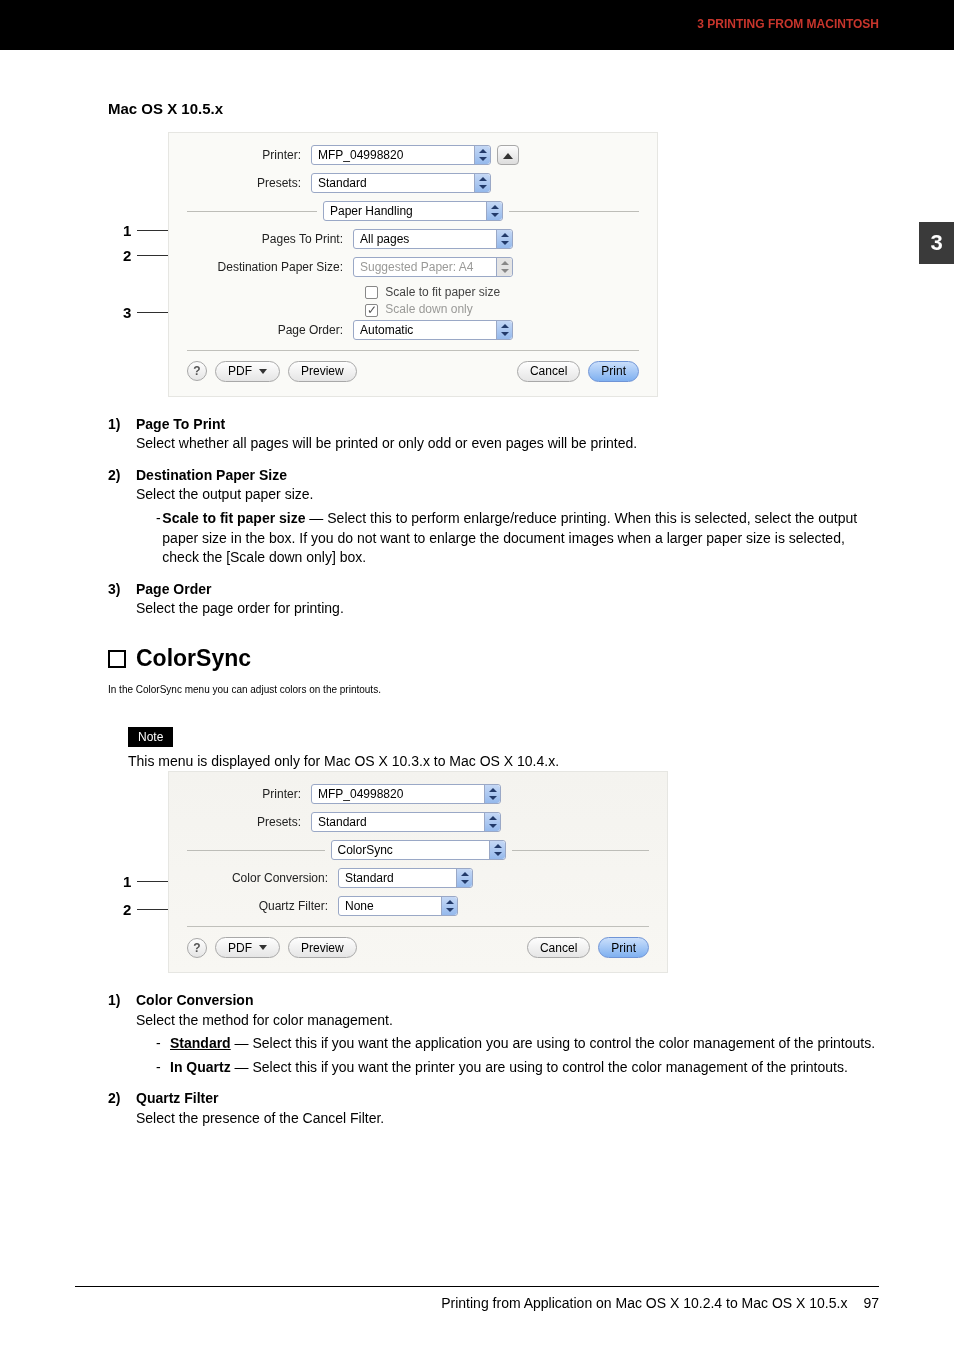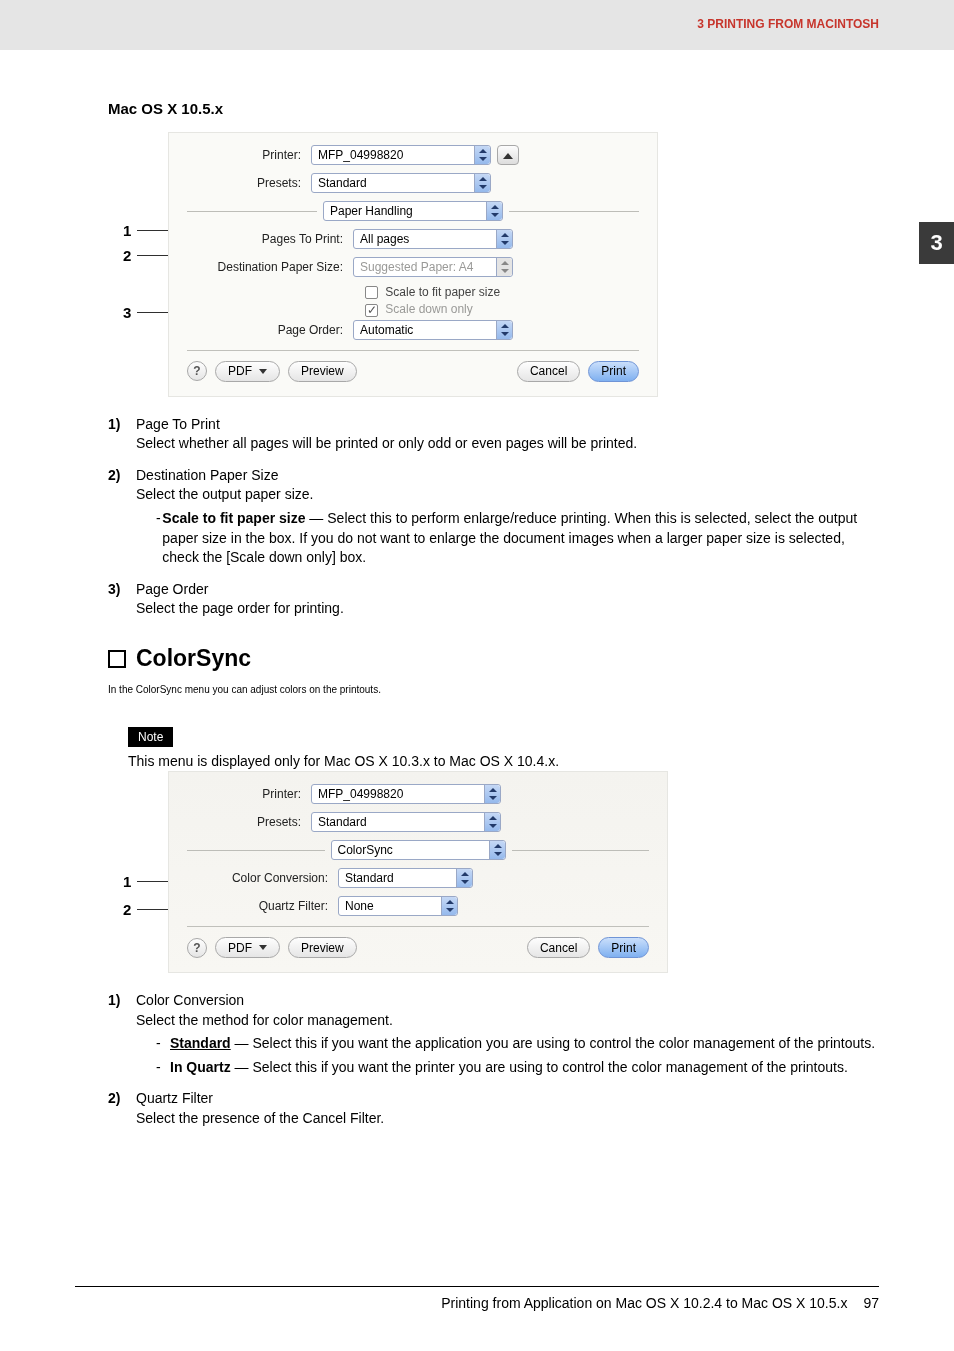--- a/index.html
+++ b/index.html
@@ -6,21 +6,21 @@
   body {
     width: 954px;
     height: 1351px;
     font-family: Arial, Helvetica, sans-serif;
     background: #fff;
     color: #000;
     position: relative;
   }
   .top-bar {
     height: 50px;
-    background: #e5e5e5;
+    background: #000000;
     position: relative;
   }
   .header-text {
     position: absolute;
     right: 75px;
     top: 17px;
     color: #c7352c;
     font-weight: bold;
     font-size: 12px;
   }
@@ -151,21 +151,21 @@
   }
   .leader{
     position:absolute; height:1px; background:#2f2f2f;
   }
 
   
   .desc-list { font-size:14px; line-height:1.4; }
   .desc-item { margin-bottom:12px; display:flex; }
   .desc-num { width:28px; font-weight:bold; }
   .desc-body { flex:1; }
-  .desc-title { font-weight:normal; }
+  .desc-title { font-weight:bold; }
   .sub-bullet { display:flex; padding-left:20px; margin-top:4px;}
   .sub-bullet .dash{ width:14px; }
 
   .section-heading {
     display:flex; align-items:center; gap:10px; margin:26px 0 12px 0;
   }
   .section-heading .box{
     width:18px;height:18px;border:2px solid #000; display:inline-block;
   }
   .section-heading h2{ font-size:23px; font-weight:bold;}

